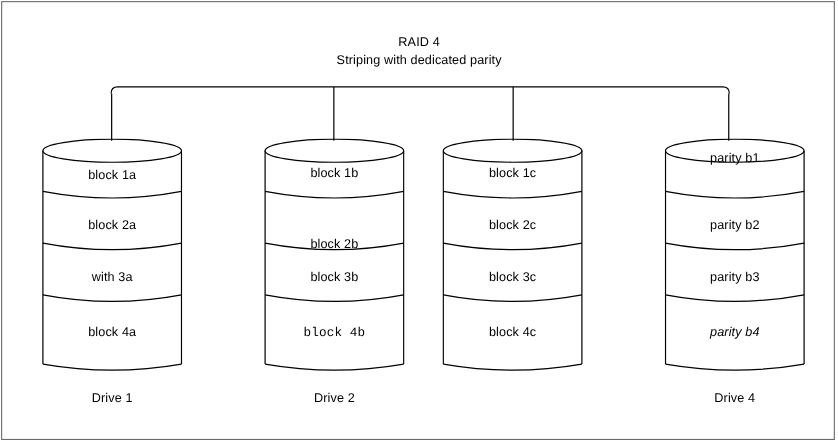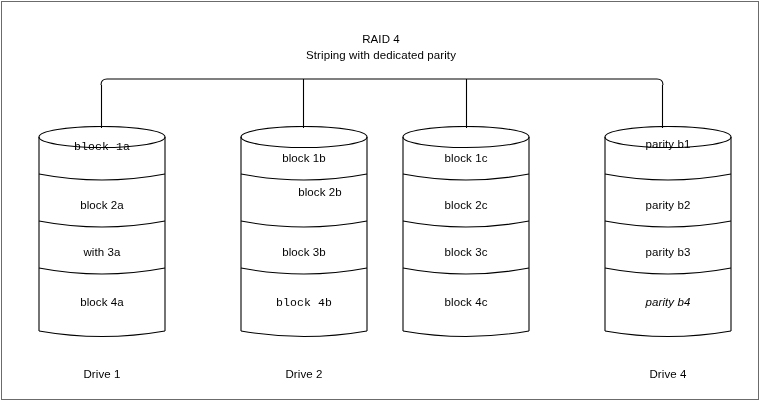--- a/index.html
+++ b/index.html
@@ -67,21 +67,21 @@
   .seg-label {
     position: absolute;
     width: 128px;
     text-align: center;
     font-size: 11.5px;
     color: #000000;
     letter-spacing: 0.1px;
   }
   .drive-caption {
     position: absolute;
-    top: 368px;
+    top: 356px;
     width: 128px;
     text-align: center;
     font-size: 11.5px;
     color: #000000;
     letter-spacing: 0.1px;
   }
 </style>
 </head>
 <body>
 
@@ -109,41 +109,41 @@
       <g fill="none" stroke="#000000" stroke-width="1.1">
         <path d="M 1 11 L 1 205"></path>
         <path d="M 127 11 L 127 205"></path>
         <ellipse cx="64" cy="11" rx="63" ry="10.5"></ellipse>
         <path d="M 1 48 Q 64 60 127 48"></path>
         <path d="M 1 95 Q 64 107 127 95"></path>
         <path d="M 1 142 Q 64 154 127 142"></path>
         <path d="M 1 205 Q 64 216 127 205"></path>
       </g>
     </svg>
-    <span class="seg-label" style="top:14px;font-family:Liberation Mono, monospace;">block 1a</span>
+    <span class="seg-label" style="top:28px;">block 1a</span>
     <span class="seg-label" style="top:73px;">block 2a</span>
     <span class="seg-label" style="top:120px;">with 3a</span>
     <span class="seg-label" style="top:170px;">block 4a</span>
   </div>
   <span class="drive-caption" style="left:38px;">Drive 1</span>
 
   <div class="drive" style="left:240px;">
     <svg viewBox="0 0 128 216" xmlns="http://www.w3.org/2000/svg">
       <g fill="none" stroke="#000000" stroke-width="1.1">
         <path d="M 1 11 L 1 205"></path>
         <path d="M 127 11 L 127 205"></path>
         <ellipse cx="64" cy="11" rx="63" ry="10.5"></ellipse>
         <path d="M 1 48 Q 64 60 127 48"></path>
         <path d="M 1 95 Q 64 107 127 95"></path>
         <path d="M 1 142 Q 64 154 127 142"></path>
         <path d="M 1 205 Q 64 216 127 205"></path>
       </g>
     </svg>
     <span class="seg-label" style="top:26px;">block 1b</span>
-    <span class="seg-label" style="top:60px;padding-left:16px;">block 2b</span>
+    <span class="seg-label" style="top:90px;">block 2b</span>
     <span class="seg-label" style="top:120px;">block 3b</span>
     <span class="seg-label" style="top:170px;font-family:Liberation Mono, monospace;">block 4b</span>
   </div>
   <span class="drive-caption" style="left:240px;">Drive 2</span>
 
   <div class="drive" style="left:402px;">
     <svg viewBox="0 0 128 216" xmlns="http://www.w3.org/2000/svg">
       <g fill="none" stroke="#000000" stroke-width="1.1">
         <path d="M 1 11 L 1 205"></path>
         <path d="M 127 11 L 127 205"></path>

